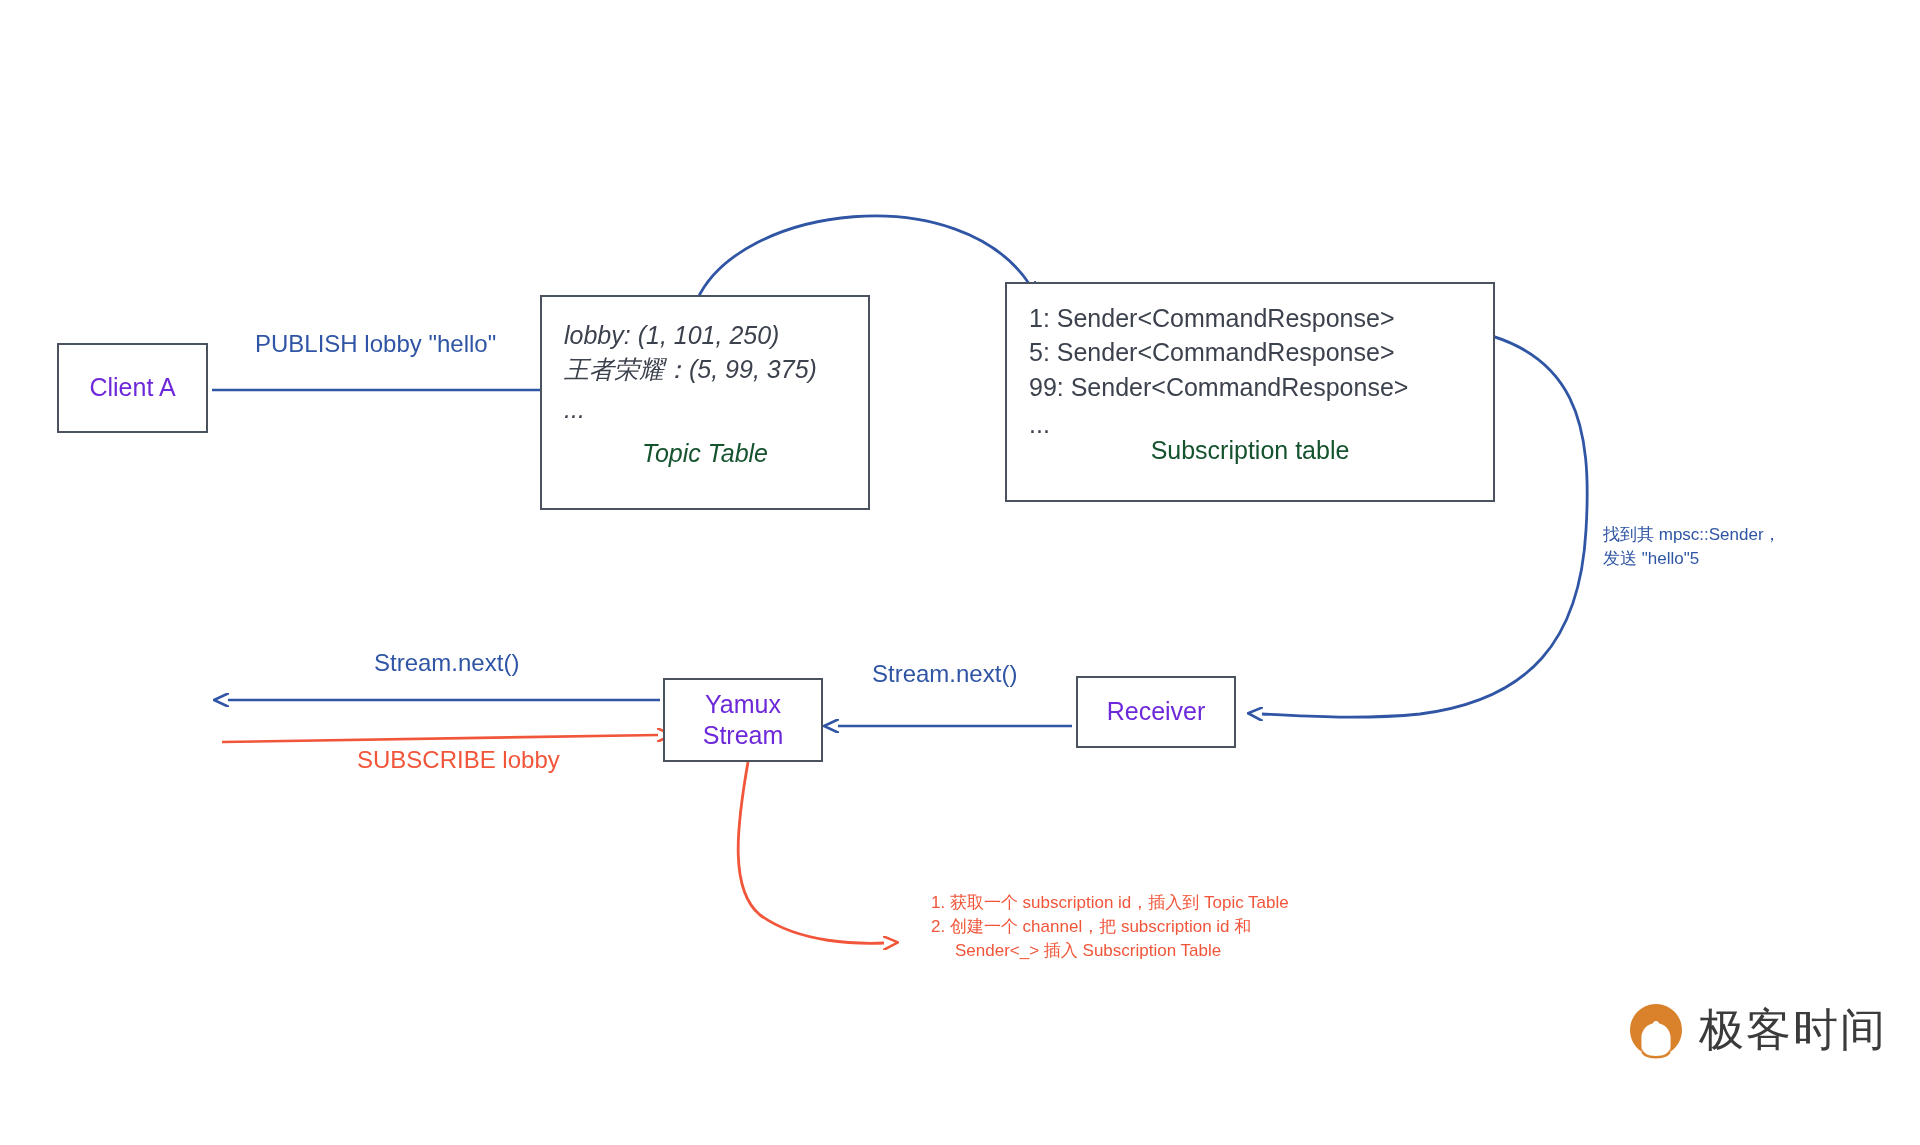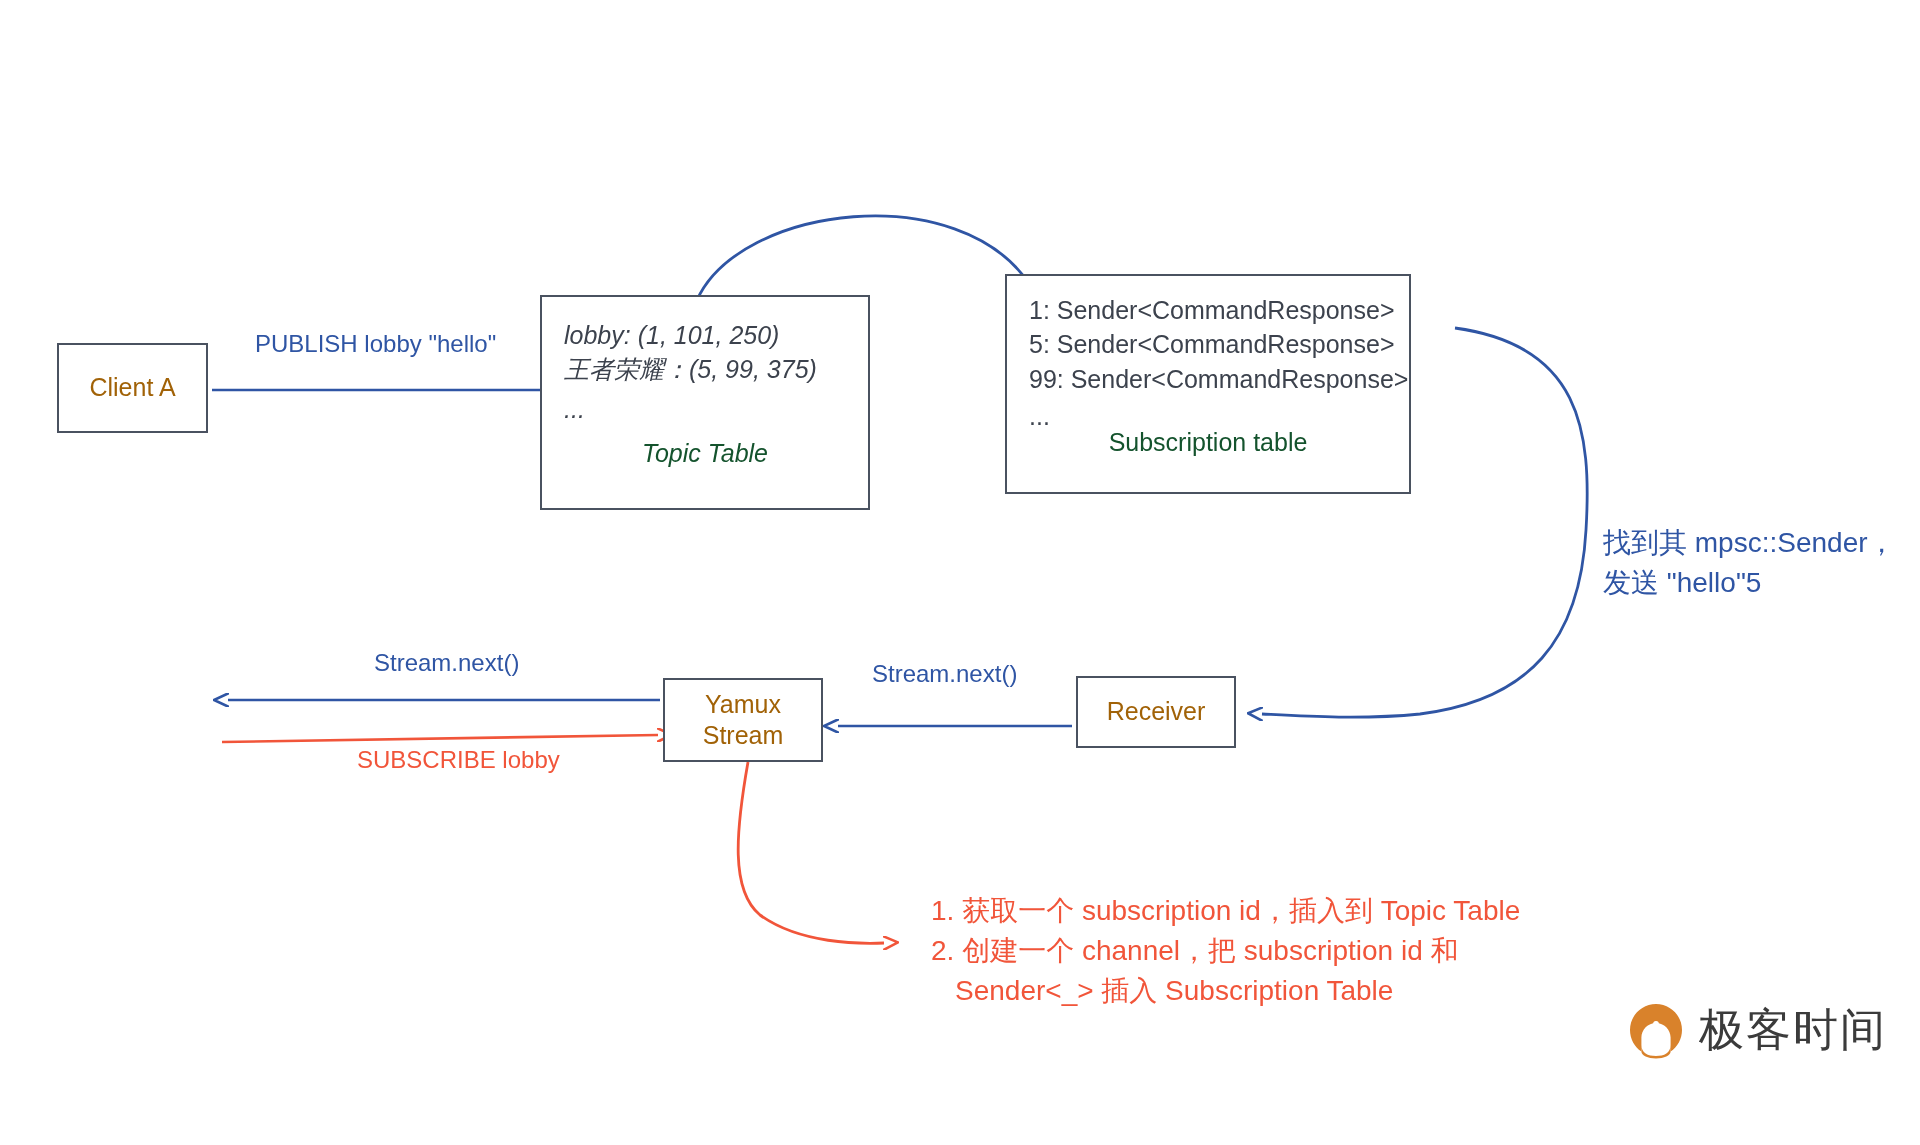--- a/index.html
+++ b/index.html
@@ -26,21 +26,21 @@
     pointer-events: none;
   }
   .node-box {
     position: absolute;
     border: 2.5px solid #4a5260;
     background: #ffffff;
     display: flex;
     align-items: center;
     justify-content: center;
     text-align: center;
-    color: #a16207;
+    color: #6d28d9;
     font-size: 25px;
     line-height: 1.26;
     box-sizing: border-box;
   }
   .table-box {
     position: absolute;
     border: 2.5px solid #4a5260;
     background: #ffffff;
     box-sizing: border-box;
   }
@@ -64,21 +64,21 @@
   }
   .edge-label {
     position: absolute;
     font-size: 24px;
     white-space: nowrap;
   }
   .blue  { color: #2f55a4; }
   .orange{ color: #f1553a; margin-left: 29px; }
   .ann {
     position: absolute;
-    font-size: 28px;
+    font-size: 17px;
     line-height: 1.42;
     white-space: nowrap;
   }
   .logo {
     position: absolute;
     display: flex;
     align-items: center;
     gap: 14px;
   }
   .logo-mark {
@@ -129,21 +129,21 @@
 
   <div class="table-box" style="left:540px; top:295px; width:330px; height:215px;font-style:italic;">
     <div class="table-lines">
       <div>lobby: (1, 101, 250)</div>
       <div>王者荣耀：(5, 99, 375)</div>
       <div style="margin-top:6px;">...</div>
     </div>
     <div class="table-caption" style="top:142px;">Topic Table</div>
   </div>
 
-  <div class="table-box" style="left:1005px; top:274px; width:406px; height:220px;">
+  <div class="table-box" style="left:1005px; top:282px; width:490px; height:220px;">
     <div class="table-lines" style="top:18px;">
       <div>1: Sender&lt;CommandResponse&gt;</div>
       <div>5: Sender&lt;CommandResponse&gt;</div>
       <div>99: Sender&lt;CommandResponse&gt;</div>
       <div style="margin-top:4px;">...</div>
     </div>
     <div class="table-caption" style="top:152px;">Subscription table</div>
   </div>
 
 

